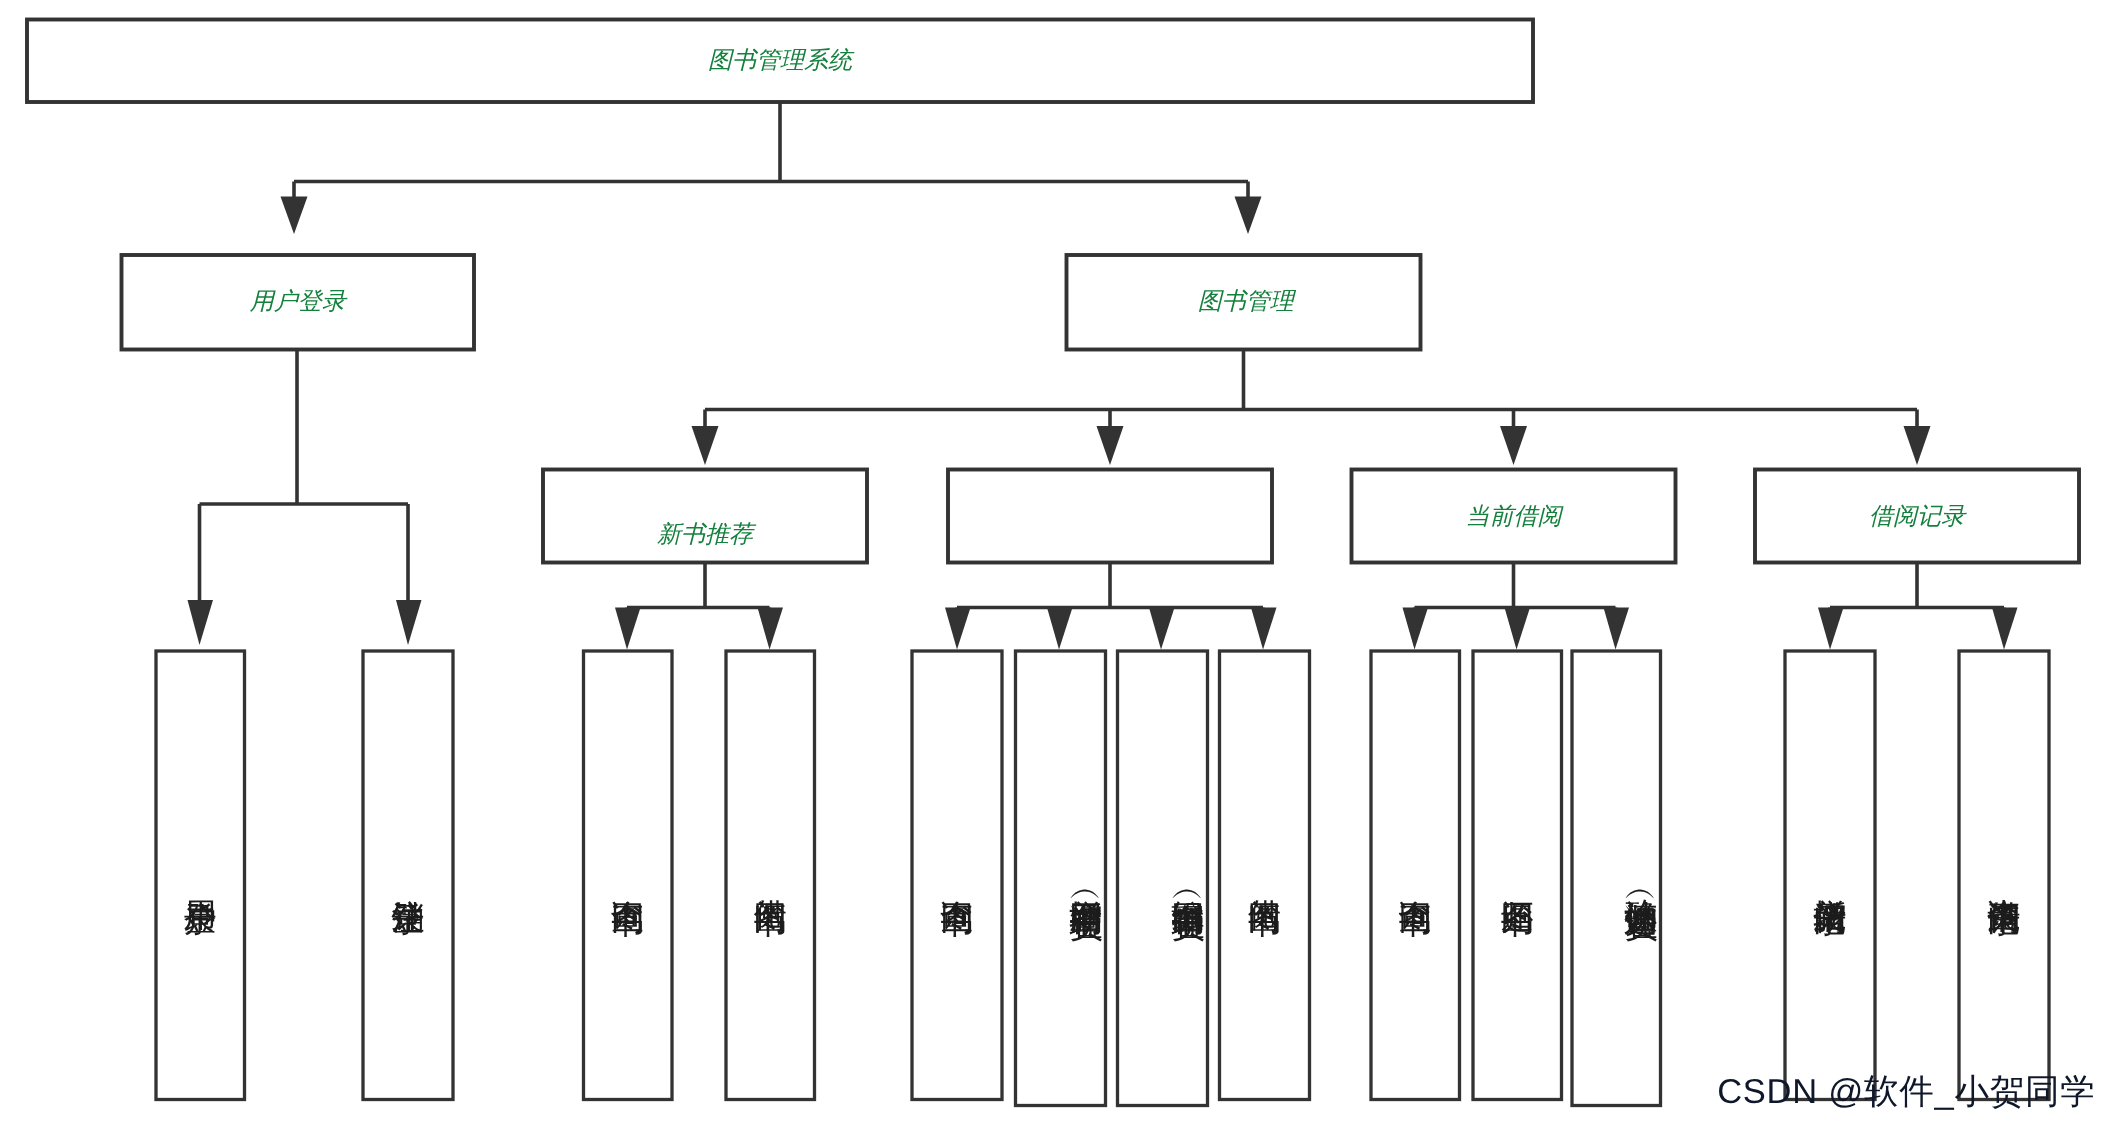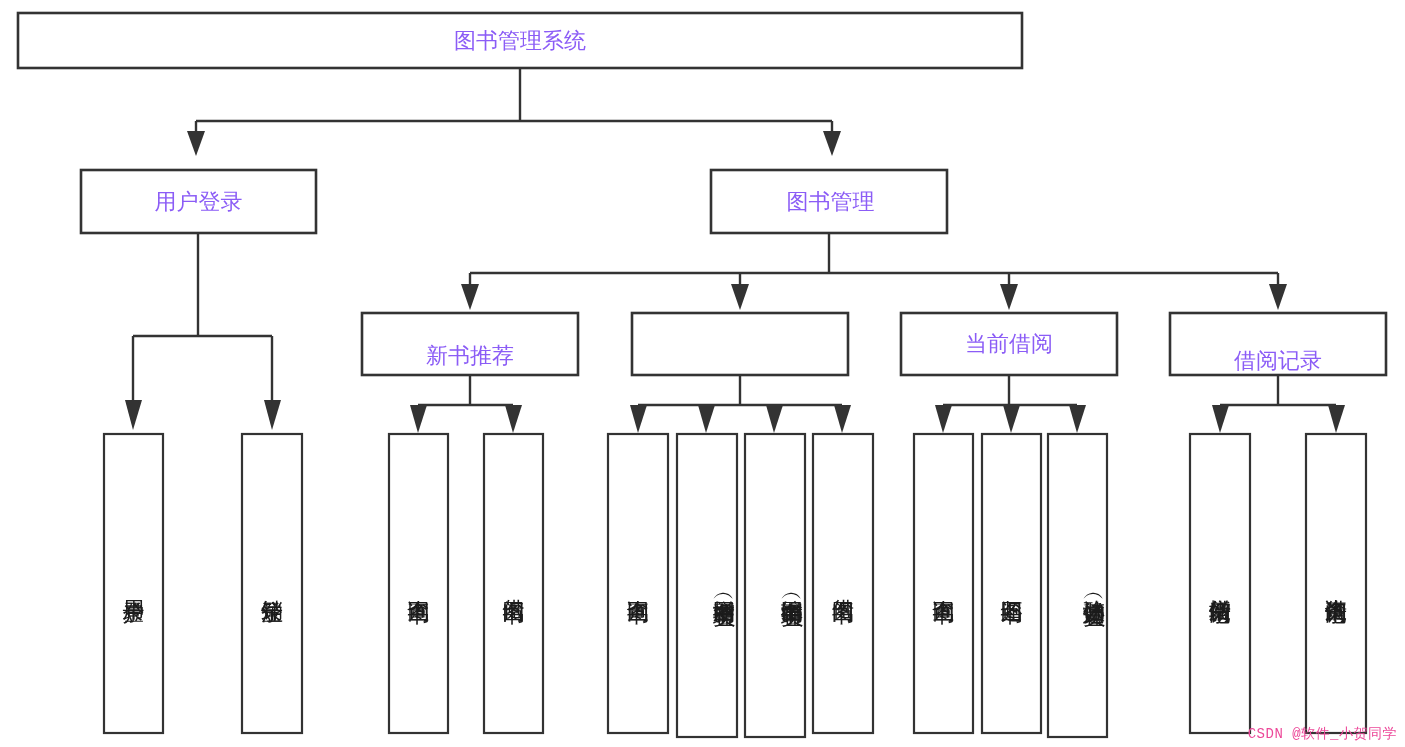--- a/index.html
+++ b/index.html
@@ -60,32 +60,33 @@
     color: #1c1c1c;
     white-space: nowrap;
     pointer-events: none;
   }
   .horiz-text-box {
     position: absolute;
     display: flex;
     align-items: center;
     justify-content: center;
     font-family: "Liberation Sans", "DejaVu Sans", sans-serif;
-    font-size: 22px;
-    color: #8b5cf6;
+    font-size: 16px;
+    color: #15803d;
     white-space: nowrap;
     pointer-events: none;
+    font-style: italic;
   }
   #watermark {
     position: absolute;
     right: 8px;
     bottom: 4px;
-    font-family: Liberation Mono, monospace;
-    font-size: 14px;
-    color: #ec4899;
+    font-family: Liberation Sans, sans-serif;
+    font-size: 23px;
+    color: #0f172a;
     white-space: nowrap;
     letter-spacing: 0.5px;
   }
 </style>
 </head>
 <body>
 
 <div id="diagram-root">
 
   <svg id="flowchart" viewBox="0 0 1405 747">
@@ -193,21 +194,21 @@
 
   </svg>
 
   <div class="horiz-text-box" style="left:18px; top:13px; width:1004px; height:55px;">图书管理系统</div>
 
   <div class="horiz-text-box" style="left:81px; top:170px; width:235px; height:63px;">用户登录</div>
   <div class="horiz-text-box" style="left:711px; top:170px; width:239px; height:63px;">图书管理</div>
 
   <div class="horiz-text-box" style="left:362px; top:313px; width:216px; height:62px;margin-top:12px;">新书推荐</div>
   <div class="horiz-text-box" style="left:901px; top:313px; width:216px; height:62px;">当前借阅</div>
-  <div class="horiz-text-box" style="left:1170px; top:313px; width:216px; height:62px;margin-top:17px;">借阅记录</div>
+  <div class="horiz-text-box" style="left:1170px; top:313px; width:216px; height:62px;">借阅记录</div>
 
   <div class="vert-text-box" style="left:104px; top:434px; width:59px; height:299px;">用户登录</div>
   <div class="vert-text-box" style="left:242px; top:434px; width:60px; height:299px;">注销登录</div>
 
   <div class="vert-text-box" style="left:389px; top:434px; width:59px; height:299px;">查询图书</div>
   <div class="vert-text-box" style="left:484px; top:434px; width:59px; height:299px;">借阅图书</div>
 
   <div class="vert-text-box" style="left:608px; top:434px; width:60px; height:299px;">查询图书</div>
   <div class="vert-text-box" style="left:677px; top:440px; width:60px; height:292px; align-items:flex-start;">新增图书（管理员）</div>
   <div class="vert-text-box" style="left:745px; top:440px; width:60px; height:292px; align-items:flex-start;">编辑图书（管理员）</div>

